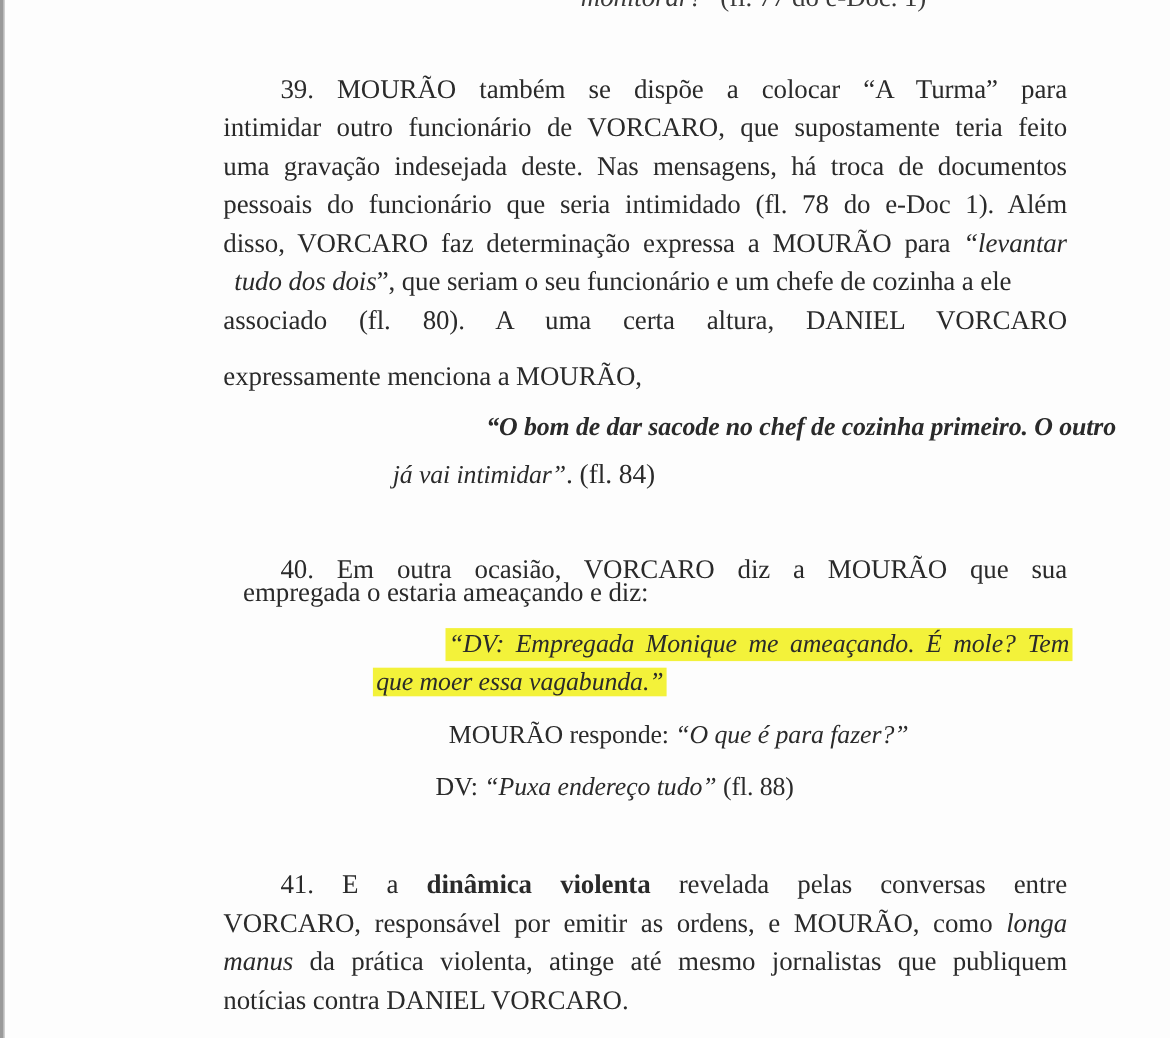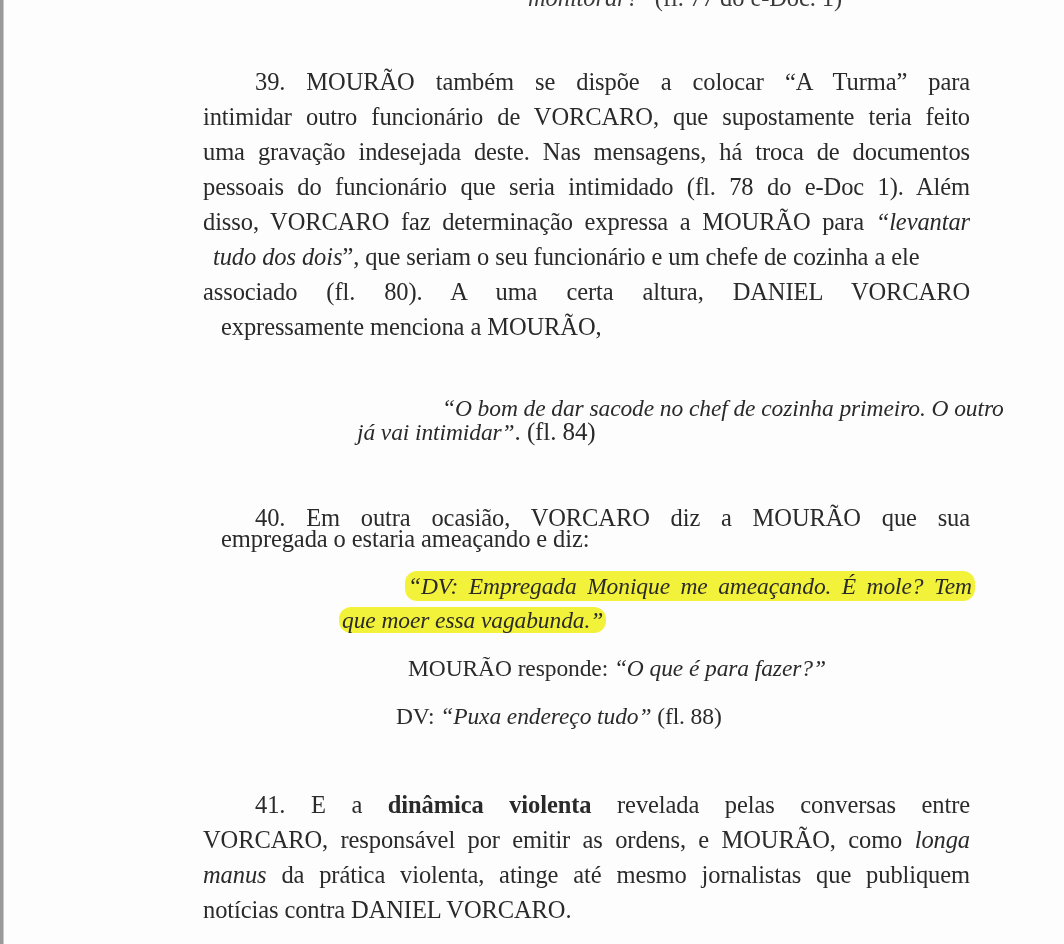--- a/index.html
+++ b/index.html
@@ -18,21 +18,21 @@
     position:absolute; font-size:24.5px; line-height:30px; white-space:nowrap;
     letter-spacing:-0.1px;
   }
   .just {
     left:203px; width:767px; text-align:justify; text-align-last:justify; white-space:normal;
     height:30px; overflow:hidden;
   }
   .ind { padding-left:52px; box-sizing:border-box; }
   i, .it { font-style:italic; }
   b { font-weight:bold; }
-  .hl { background:#f3f23a; padding:0 3px; box-decoration-break:clone;border-radius:12px; -webkit-box-decoration-break:clone; }
+  .hl { background:#f3f23a; padding:0 3px; box-decoration-break:clone; -webkit-box-decoration-break:clone; }
   .quote { font-style:italic; font-size:23.5px; }
   .dim { color:#3a3a3a; }
 </style>
 </head>
 <body>
 
 <div class="left-rule"></div>
 
 <div class="page">
 
@@ -46,24 +46,24 @@
     <div class="line just" style="top:137px;">uma gravação indesejada deste. Nas mensagens, há troca de documentos</div>
     <div class="line just" style="top:172px;">pessoais do funcionário que seria intimidado (fl. 78 do e-Doc 1). Além</div>
     <div class="line just" style="top:207px;">
       <span>disso, VORCARO faz determinação expressa a MOURÃO para</span>
       <span class="it">“levantar</span>
     </div>
     <div class="line" style="left:213px; top:242px;">
       <span class="it">tudo dos dois</span><span>”, que seriam o seu funcionário e um chefe de cozinha a ele</span>
     </div>
     <div class="line just" style="top:277px;">associado (fl. 80). A uma certa altura, DANIEL VORCARO</div>
-    <div class="line" style="left:203px; top:312px;margin-left:18px;">expressamente menciona a MOURÃO,</div>
+    <div class="line" style="left:203px; top:328px;">expressamente menciona a MOURÃO,</div>
 
     <div>
-      <div class="line quote" style="left:442px; top:393px;">“O bom de dar sacode no chef de cozinha primeiro. O outro</div>
+      <div class="line quote" style="left:442px; top:373px;font-weight:bold;">“O bom de dar sacode no chef de cozinha primeiro. O outro</div>
       <div class="line" style="left:357px; top:417px;">
         <span class="quote">já vai intimidar”</span><span style="font-size:25px;">. (fl. 84)</span>
       </div>
     </div>
   </div>
 
   <div>
     <div class="line just ind" style="top:503px;">40. Em outra ocasião, VORCARO diz a MOURÃO que sua</div>
     <div class="line" style="left:203px; top:524px;margin-left:18px;">empregada o estaria ameaçando e diz:</div>
 

